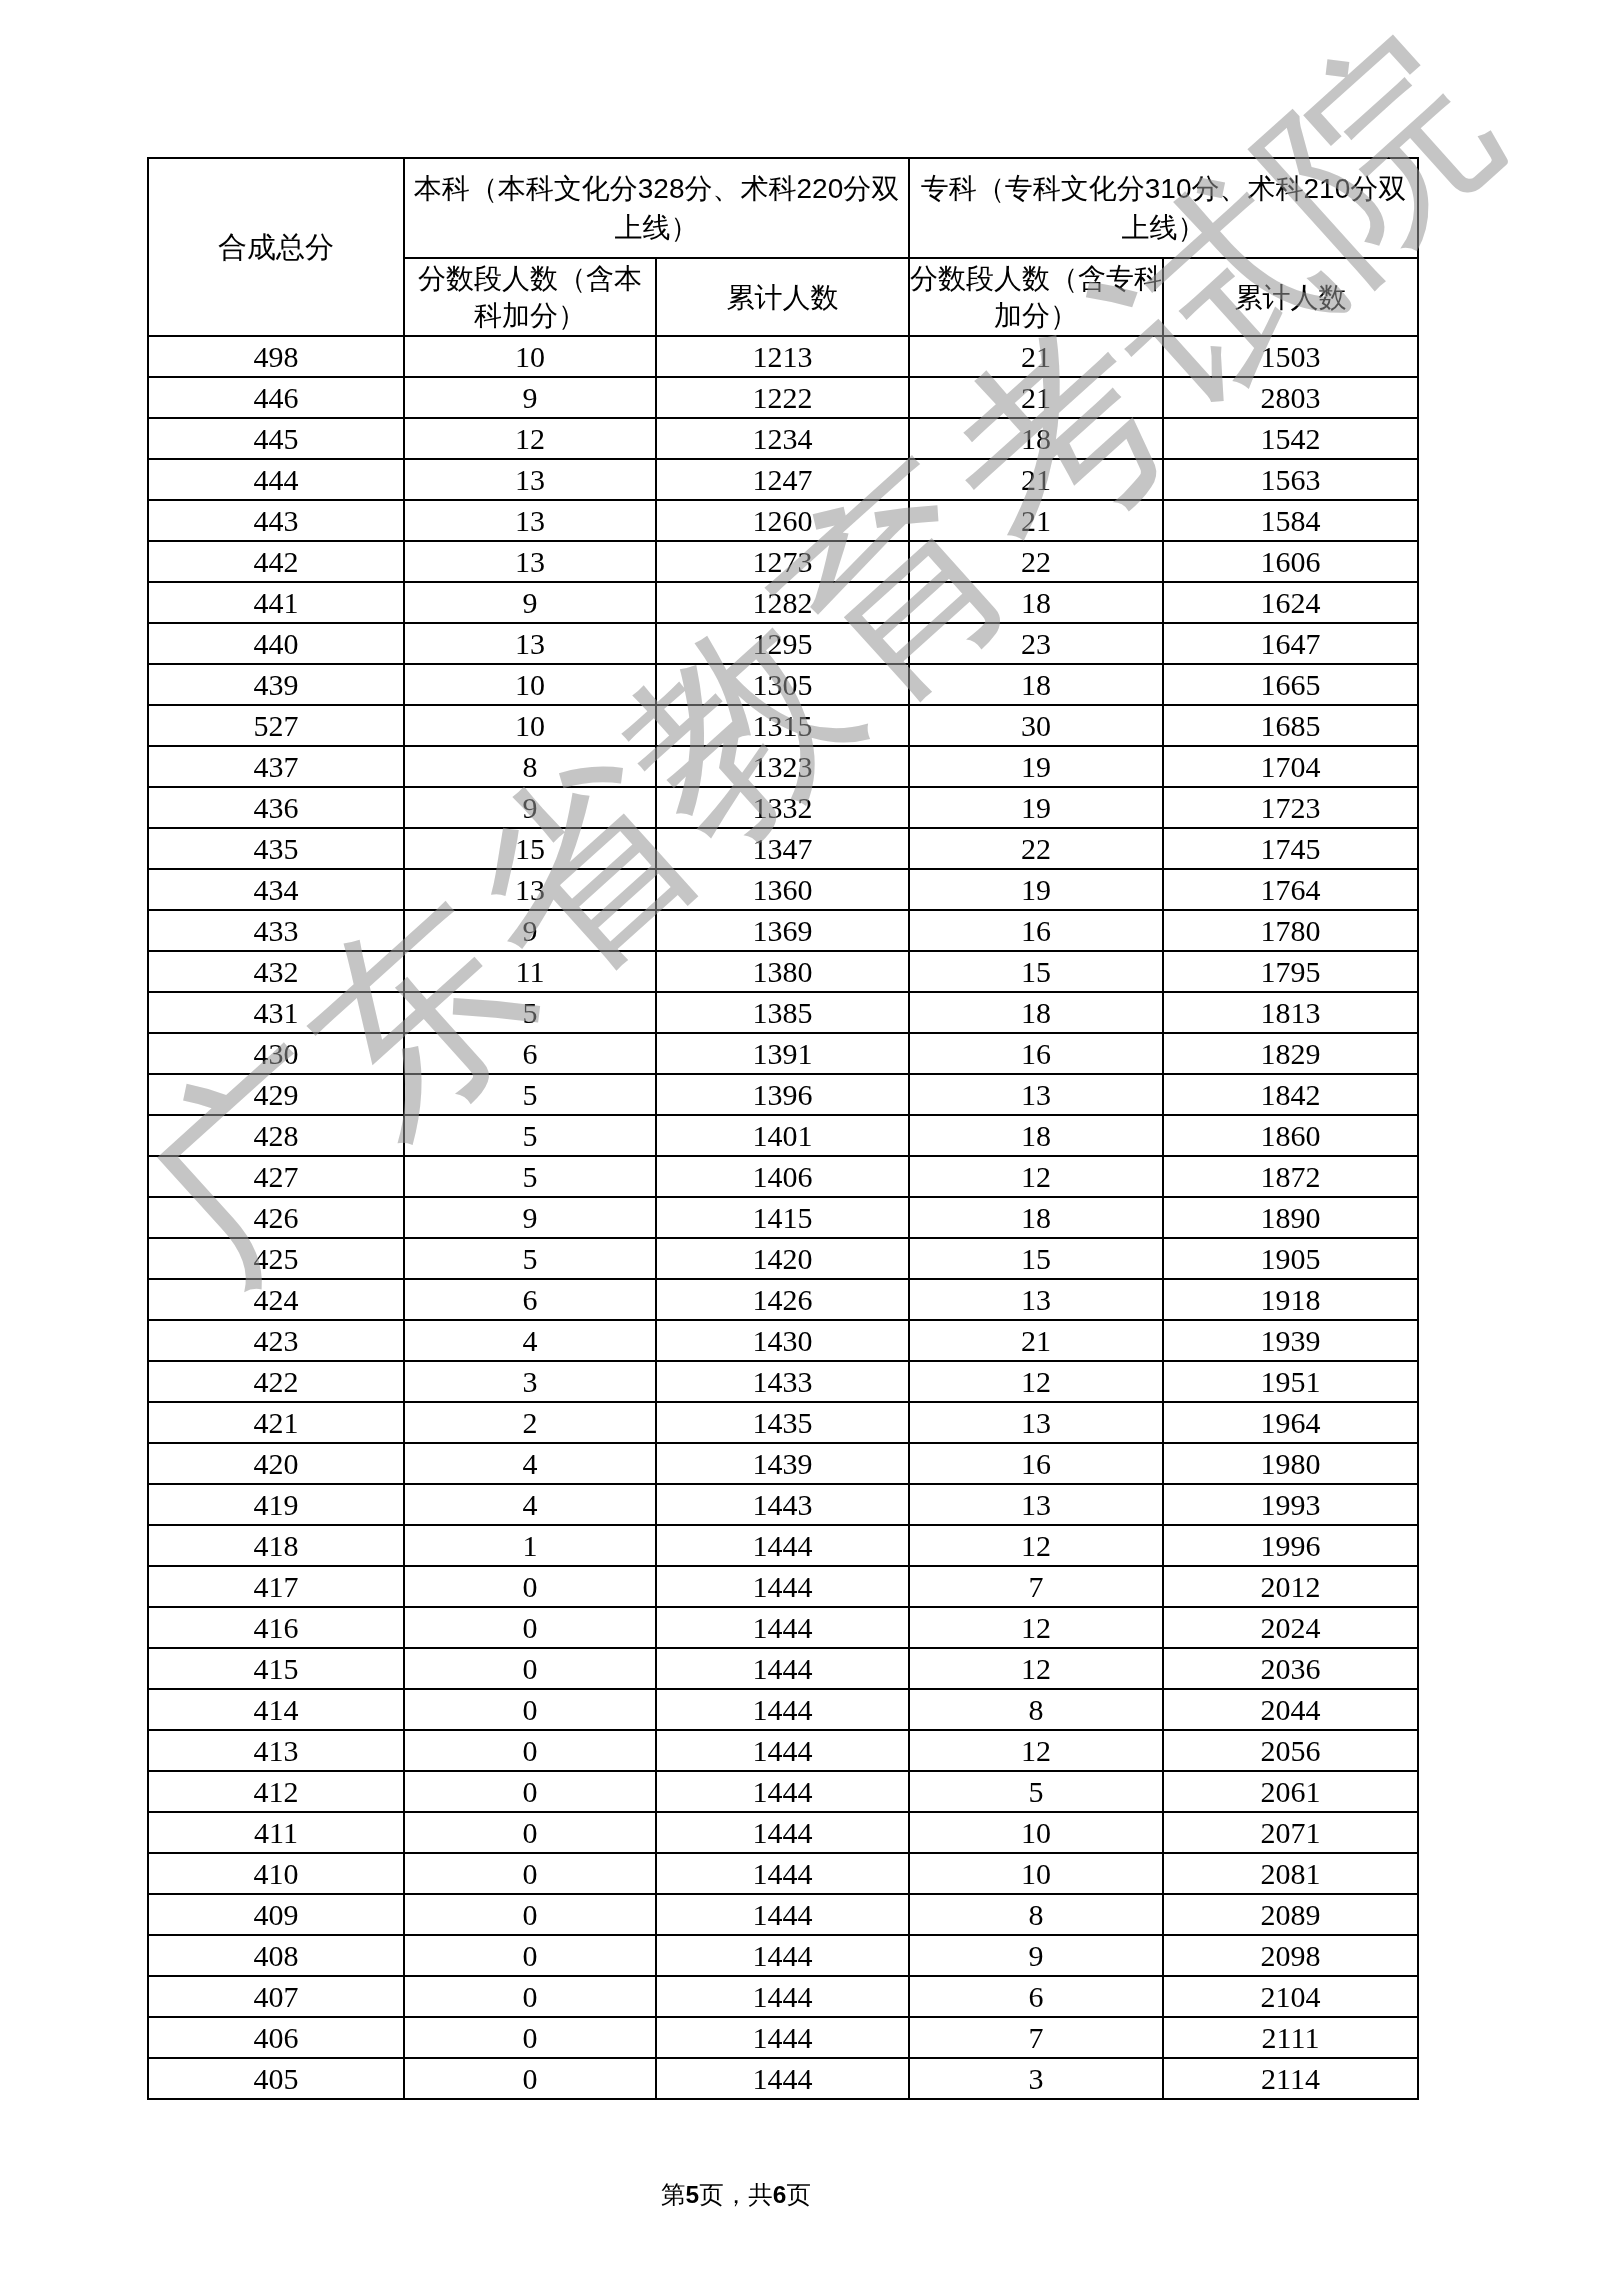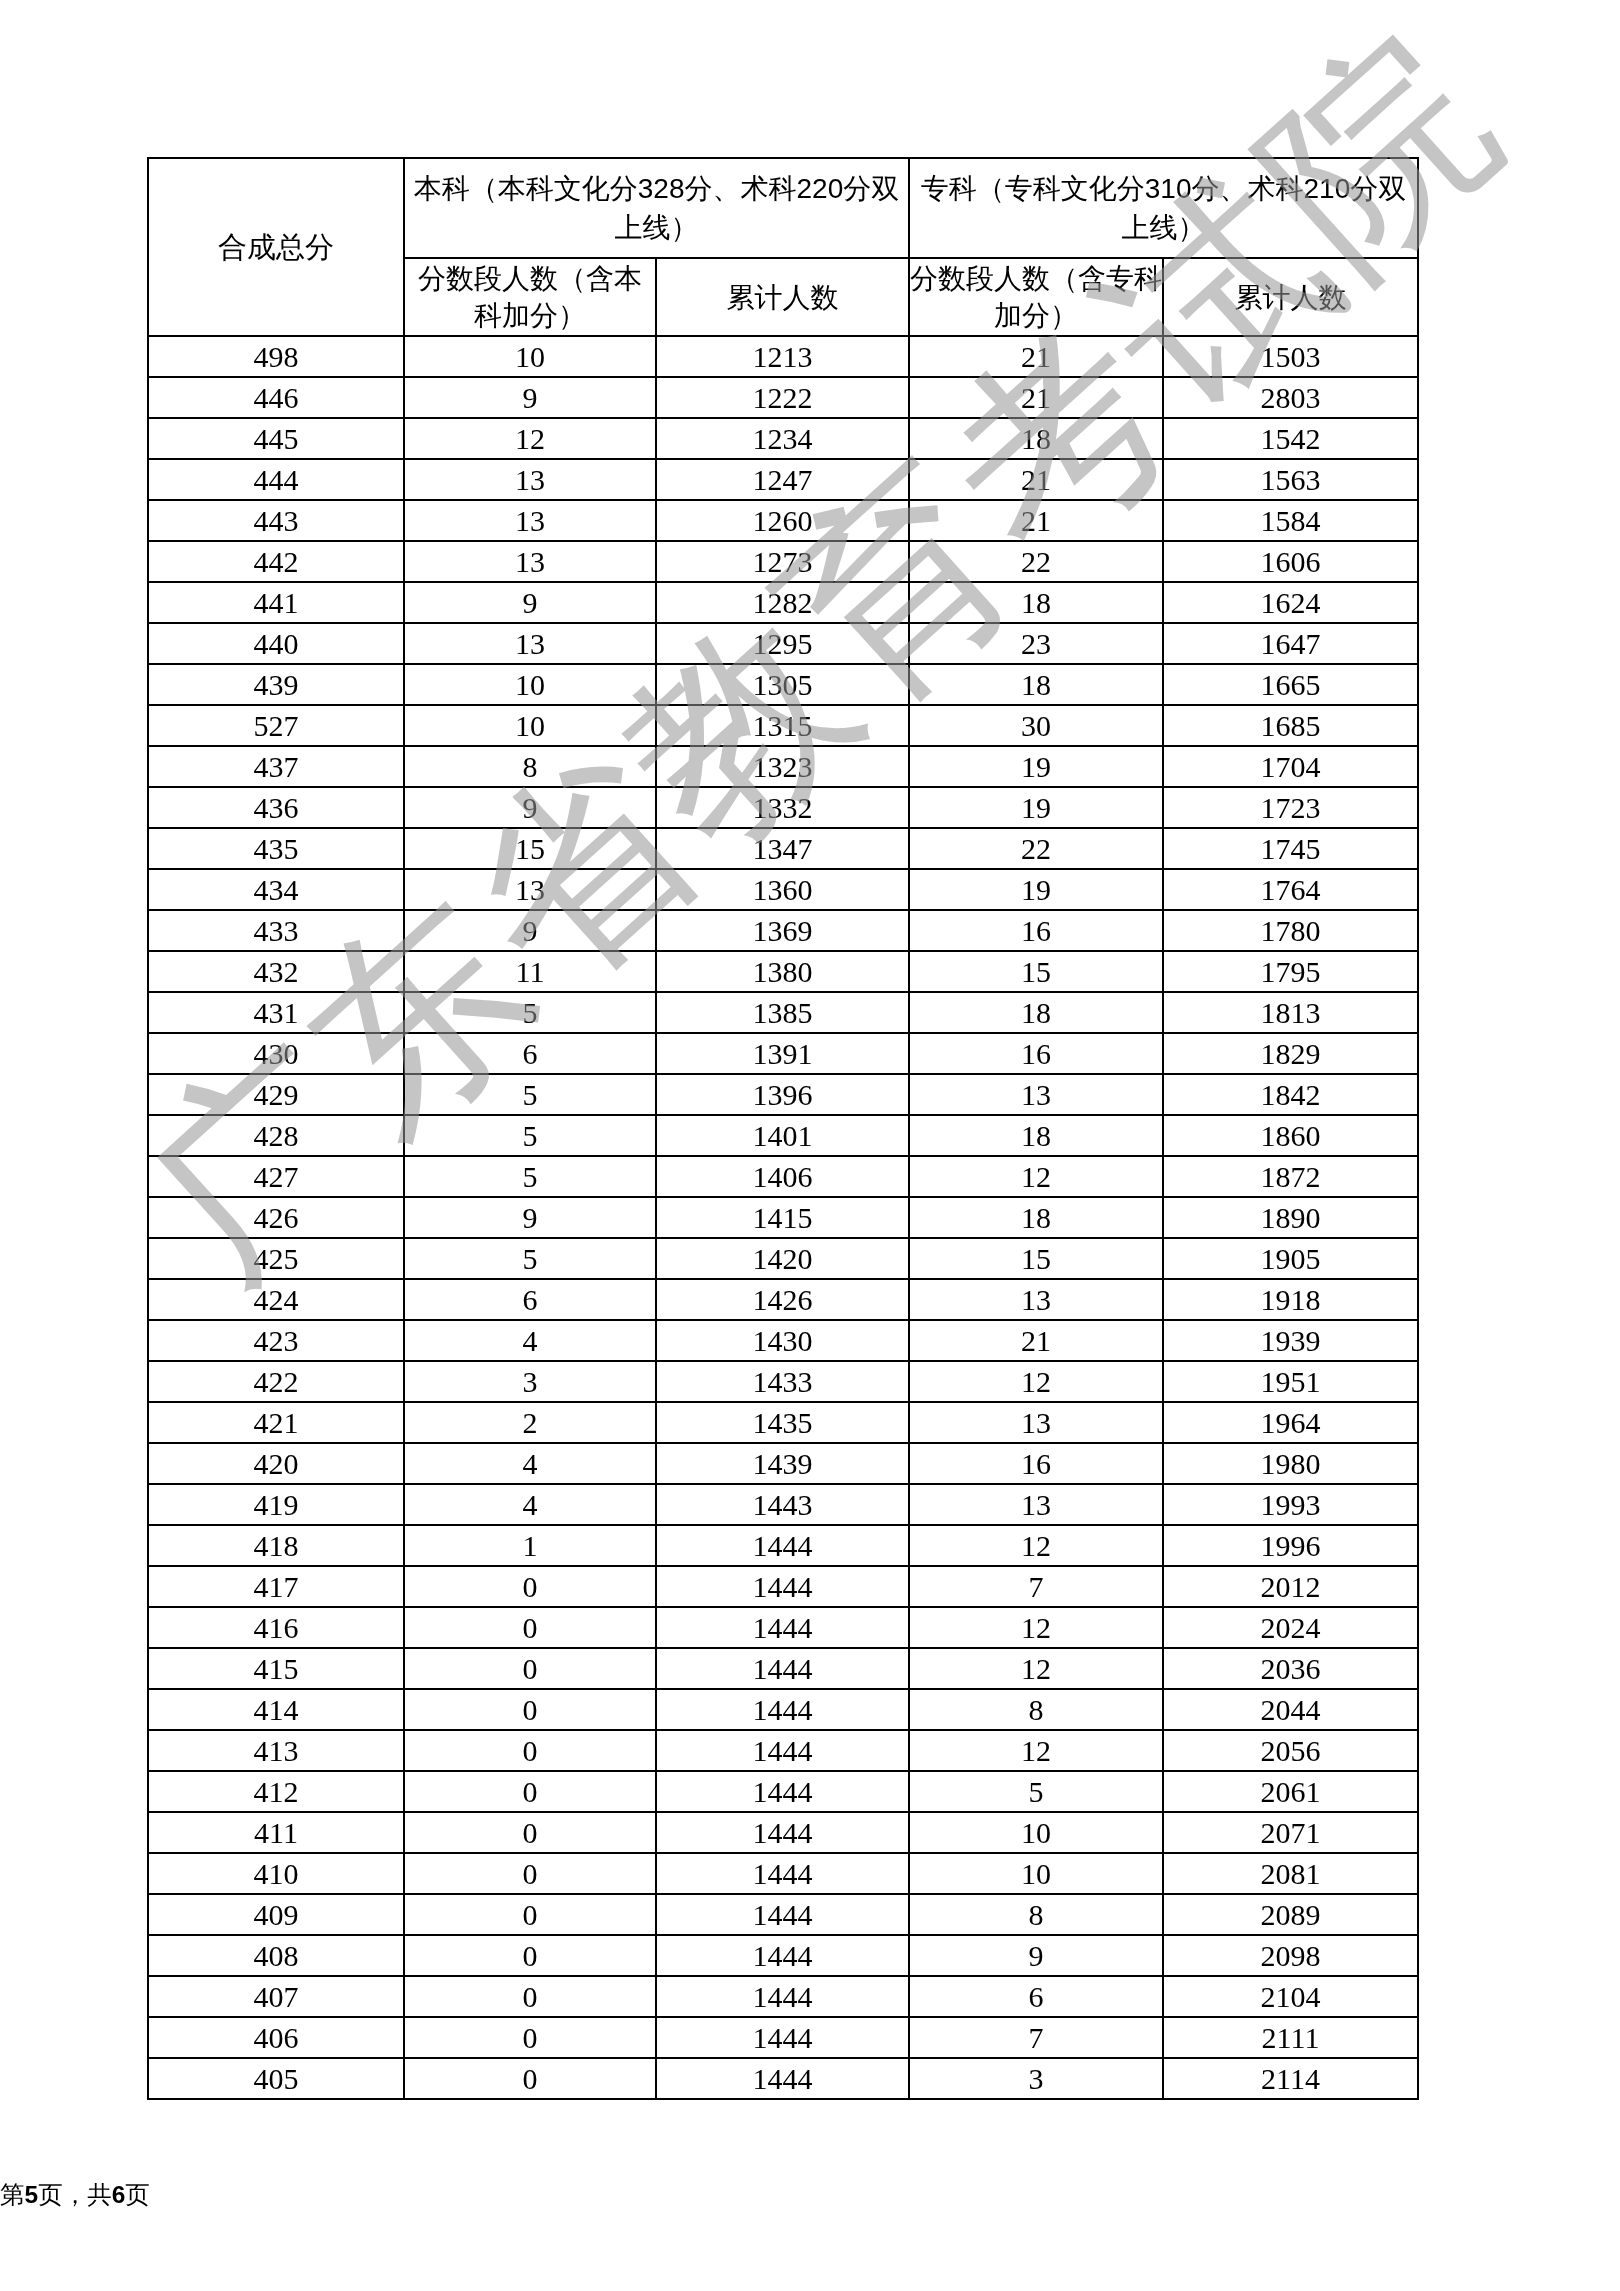--- a/index.html
+++ b/index.html
@@ -12,21 +12,21 @@
   }
   table.score-table td, table.score-table th {
     border: 2.5px solid #000; text-align: center; vertical-align: middle;
     padding: 0; font-weight: normal;
   }
   th.h-main { font-family: "DejaVu Sans", sans-serif; font-size: 29px; line-height: 39px; }
   th.h-group { font-family: Liberation Sans, sans-serif; font-size: 28px; line-height: 39px; height: 98px; }
   th.h-sub { font-family: "DejaVu Sans", sans-serif; font-size: 28px; line-height: 37px; height: 76px; }
   td.cell { font-size: 30px; height: 39px; line-height: 39px; }
   .footer {
-    position: absolute; left: 0; width: 1472px; top: 2178px; 
+    position: absolute; left: 0; width: 1472px; top: 2178px; text-align: center;
     font-family: "DejaVu Sans", sans-serif; font-size: 24.5px; color: #000;
   }
   .footer b { font-family: "Liberation Sans", sans-serif; font-weight: bold; }
   .watermark {
     position: absolute; left: 88px; top: 1127px; width: 1862px;
     transform: rotate(-42deg); transform-origin: 0 0;
     font-family: "DejaVu Sans", sans-serif; font-size: 211px; letter-spacing: 3.9px;
     color: rgba(150,150,150,0.55); white-space: nowrap; pointer-events: none;
     font-weight: 200;
   }

